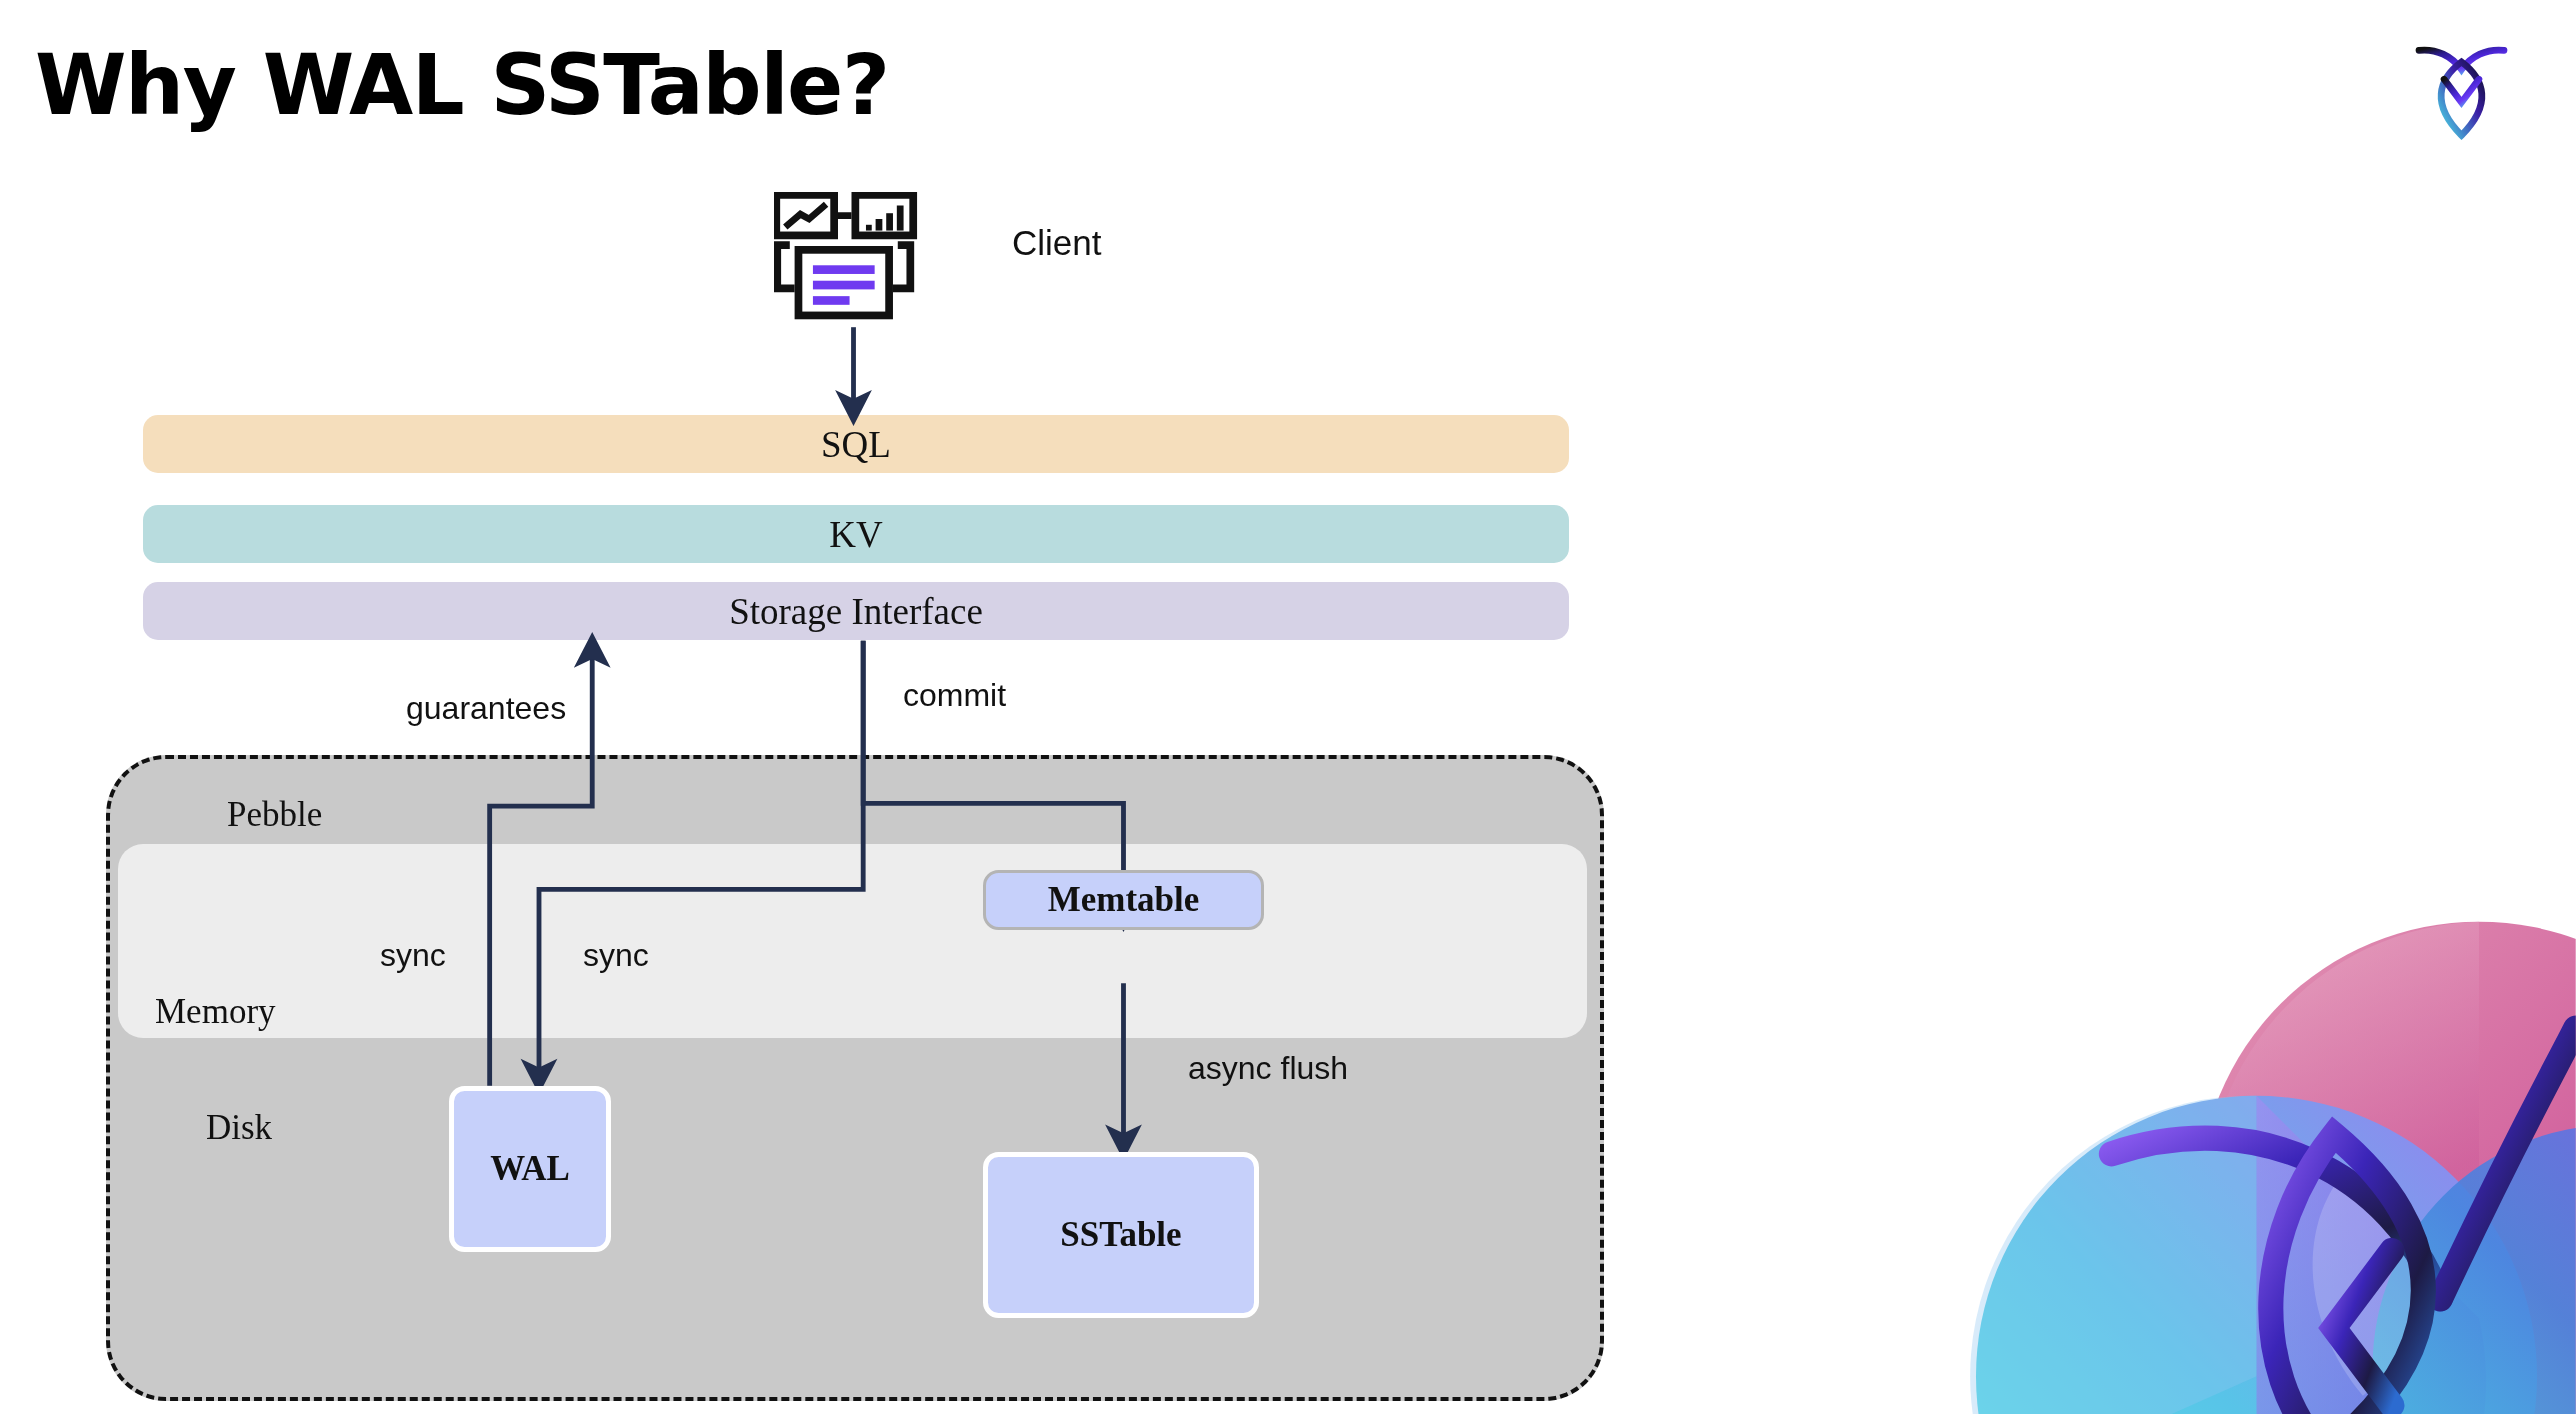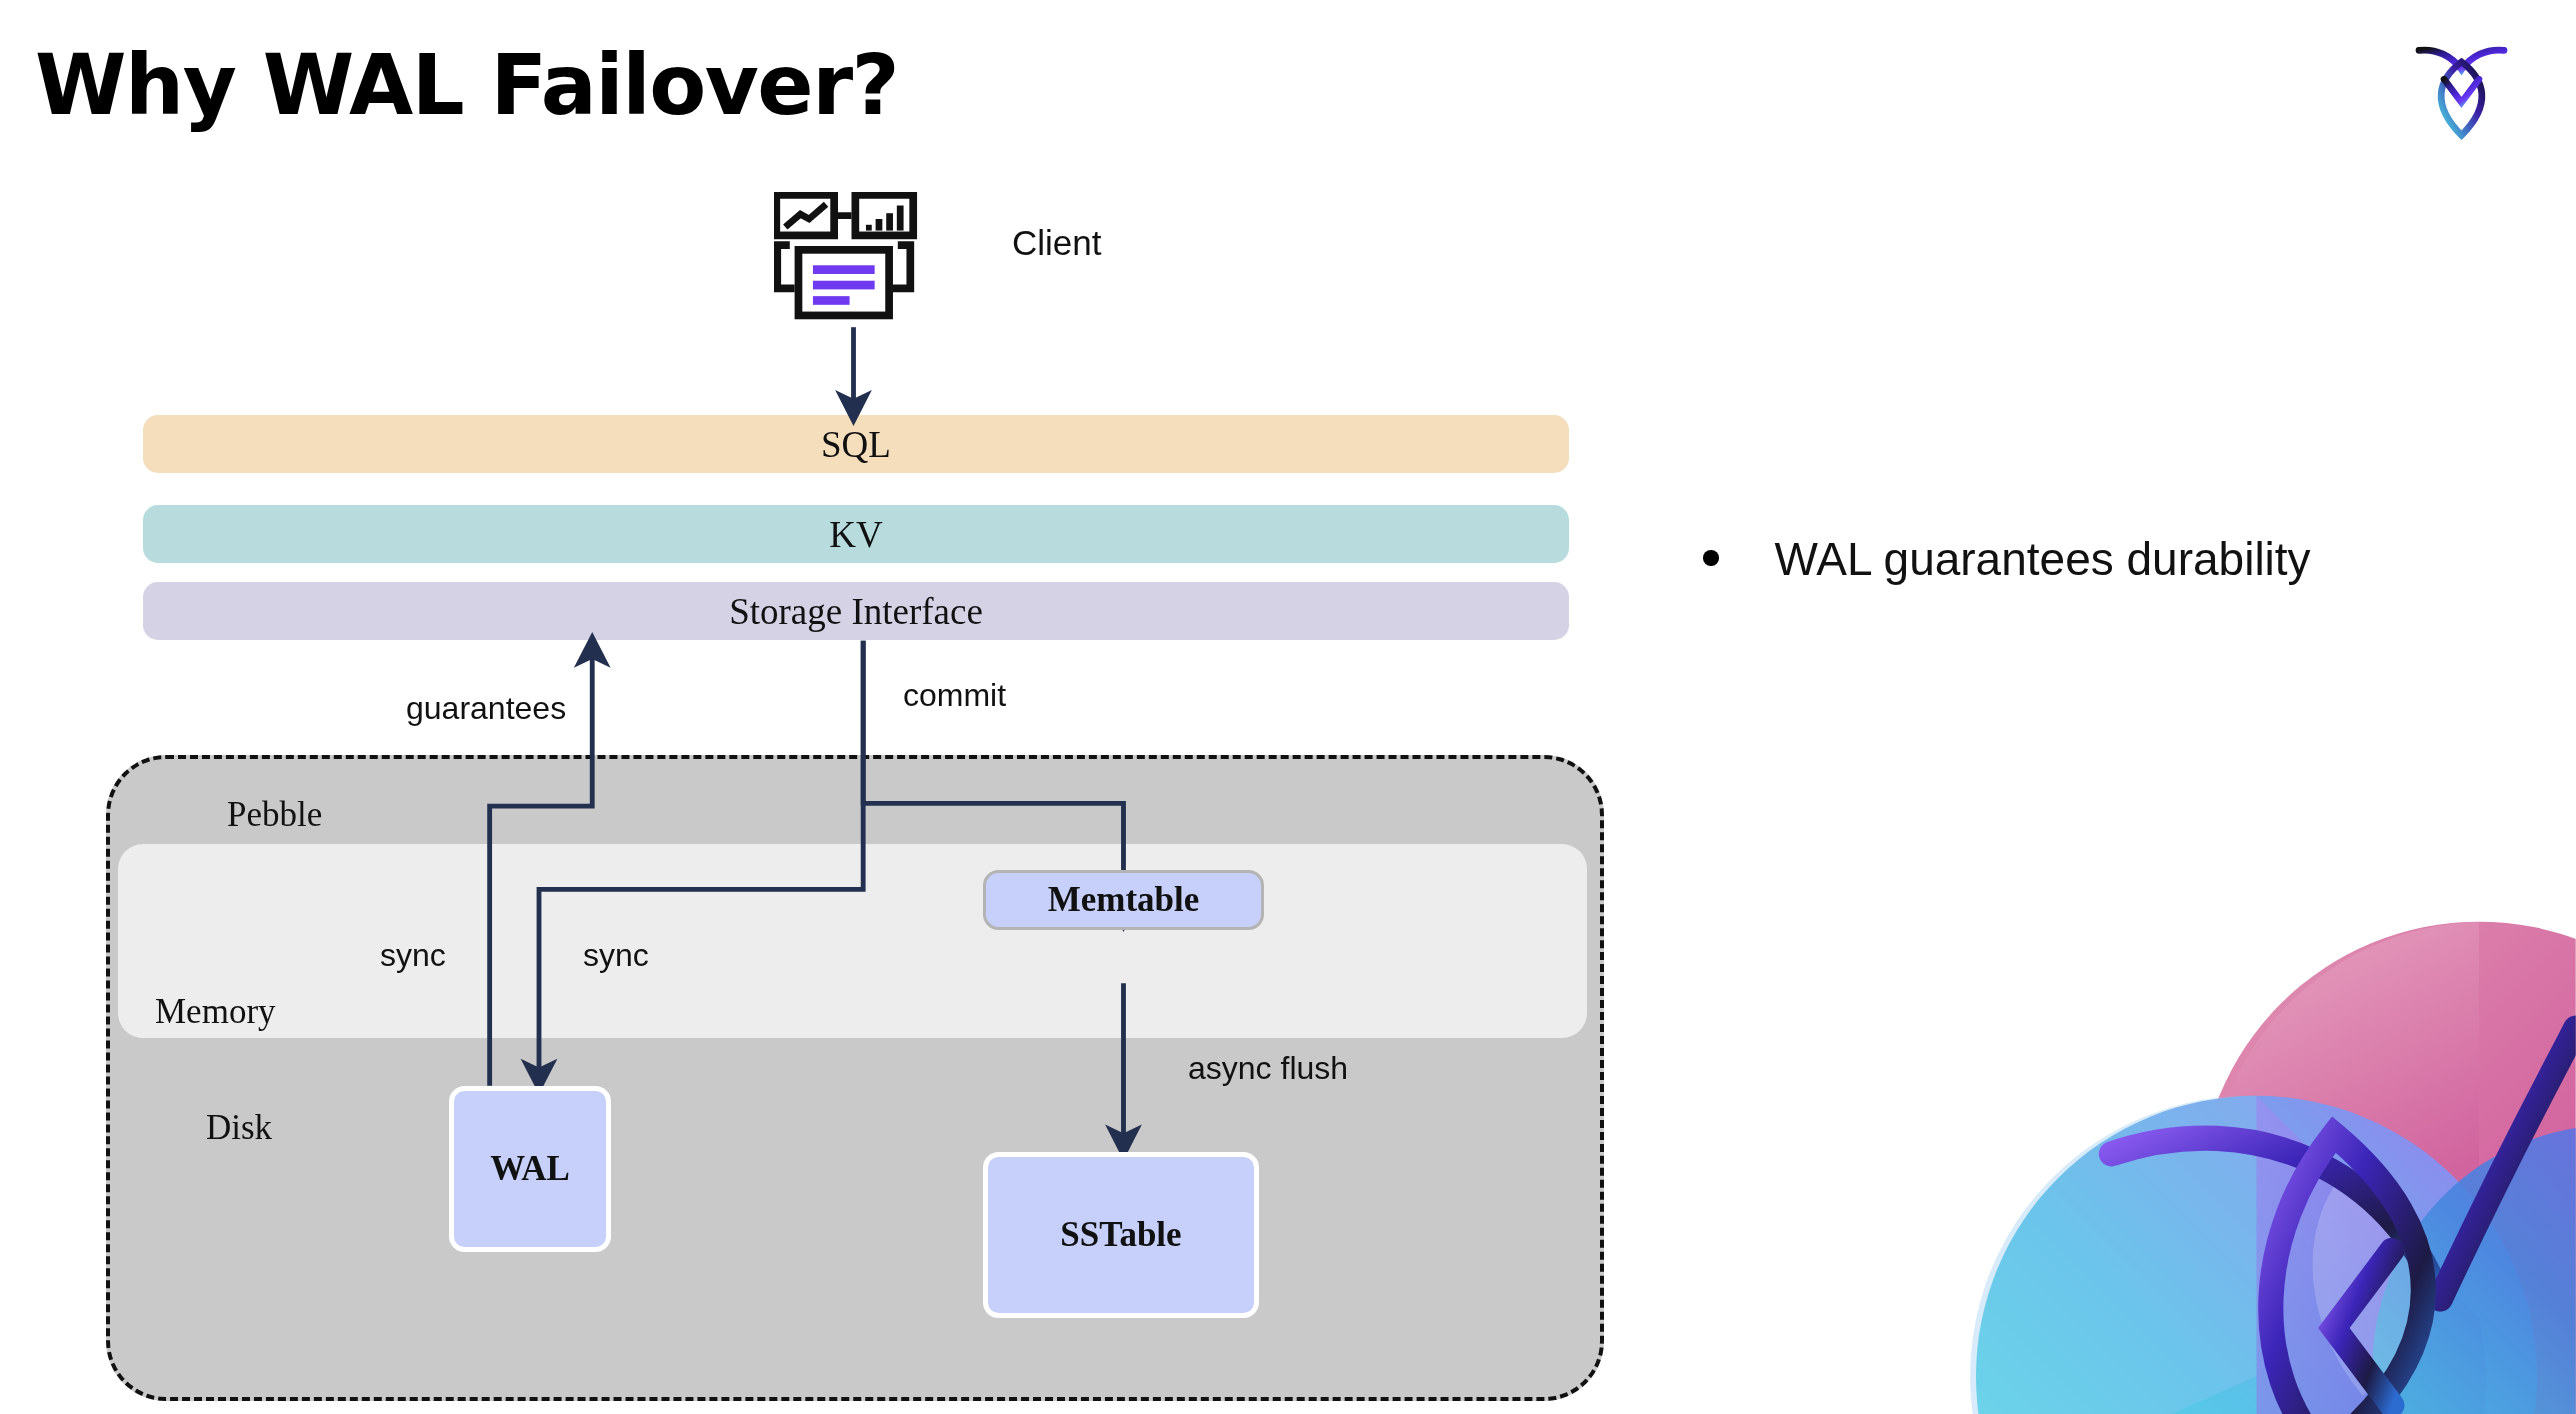--- a/index.html
+++ b/index.html
@@ -205,21 +205,21 @@
   .bullet-text {
     font-family: "Liberation Sans", sans-serif;
     font-size: 46px;
     line-height: 1.27;
     color: #111111;
   }
 </style>
 </head>
 <body>
 
-<div id="slide-title">Why WAL Failover?</div>
+<div id="slide-title">Why WAL SSTable?</div>
 
 <div id="brand-logo">
   <svg viewBox="0 0 104 116" width="101" height="112" xmlns="http://www.w3.org/2000/svg">
     <defs>
       <linearGradient id="lg-logo" x1="0" y1="0" x2="1" y2="1">
         <stop offset="0%" stop-color="#101010"></stop>
         <stop offset="22%" stop-color="#2B1C8C"></stop>
         <stop offset="50%" stop-color="#4B26D6"></stop>
         <stop offset="72%" stop-color="#6B3BF5"></stop>
         <stop offset="100%" stop-color="#49E8E8"></stop>
@@ -355,18 +355,14 @@
 <div class="flow-label" id="label-commit">commit</div>
 <div class="flow-label" id="label-sync-left">sync</div>
 <div class="flow-label" id="label-sync-right">sync</div>
 <div class="flow-label" id="label-async">async flush</div>
 
 <div class="node-box" id="node-memtable">Memtable</div>
 <div class="node-box" id="node-wal">WAL</div>
 <div class="node-box" id="node-sstable">SSTable</div>
 
 <div id="bullet-list">
-  <div class="bullet-row">
-    <span class="bullet-dot"></span>
-    <span class="bullet-text">WAL guarantees durability</span>
-  </div>
 </div>
 
 
 </body></html>

